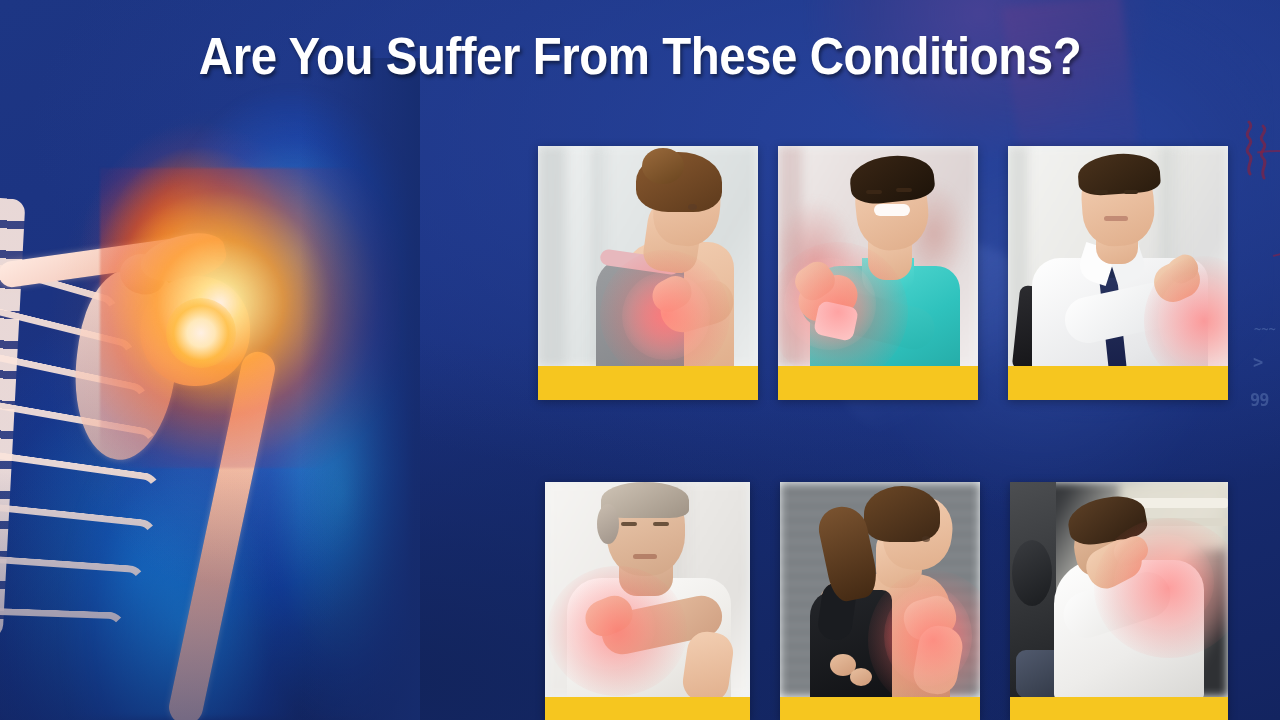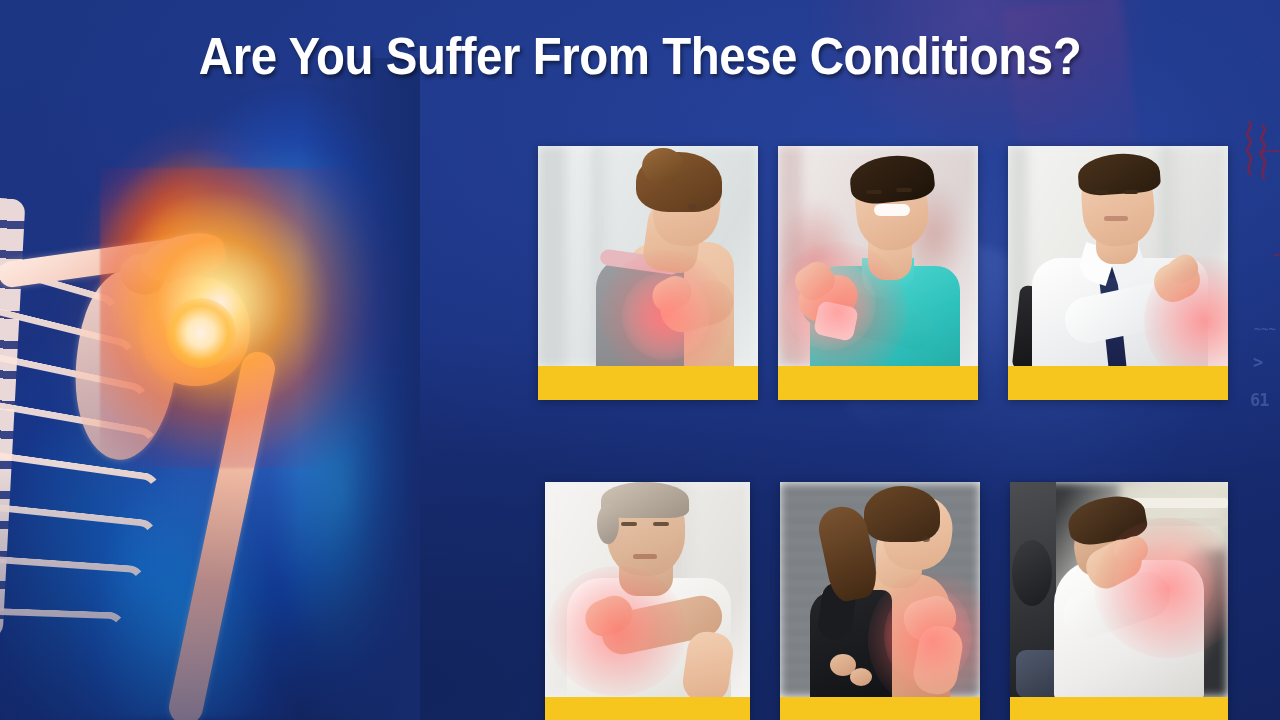--- a/index.html
+++ b/index.html
@@ -136,21 +136,21 @@
 
   <div class="arc-mark arc1"></div>
   <div class="arc-mark arc2"></div>
 
   <svg class="squiggle-group" viewBox="0 0 34 64">
     <path d="M6 2 C12 8, 0 12, 6 18 C12 24, 0 28, 6 34 C12 40, 2 46, 7 54" fill="none" stroke="#8e2038" stroke-width="3" stroke-linecap="round" opacity=".85"></path>
     <path d="M20 6 C26 12, 14 16, 20 22 C26 28, 14 32, 20 38 C26 44, 16 50, 21 58" fill="none" stroke="#8e2038" stroke-width="3" stroke-linecap="round" opacity=".85"></path>
   </svg>
   <div class="ghost-mark gm-wave">~~~</div>
   <div class="ghost-mark gm-chev">&gt;</div>
-  <div class="ghost-mark gm-num">61</div>
+  <div class="ghost-mark gm-num">99</div>
 
   <div class="anatomy">
     <div class="ana-body"></div>
     <div class="ana-silhouette"></div>
 
     <div class="spine"></div>
     <div class="ribs">
       <div class="rib" style="top:40px;width:170px;transform:rotate(16deg);"></div>
       <div class="rib" style="top:86px;width:186px;transform:rotate(14deg);"></div>
       <div class="rib" style="top:134px;width:198px;transform:rotate(12deg);"></div>

